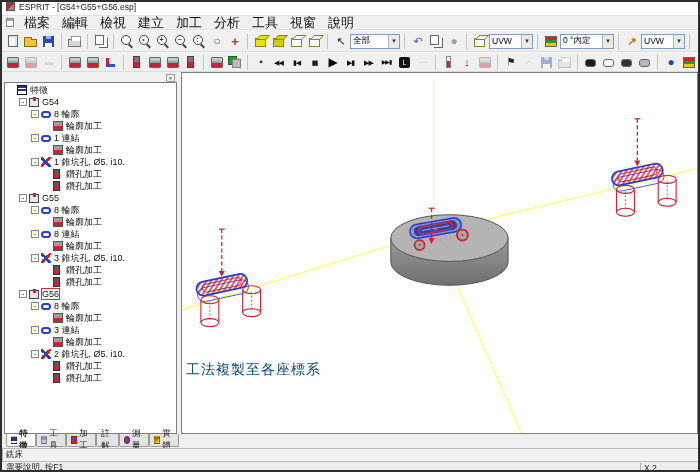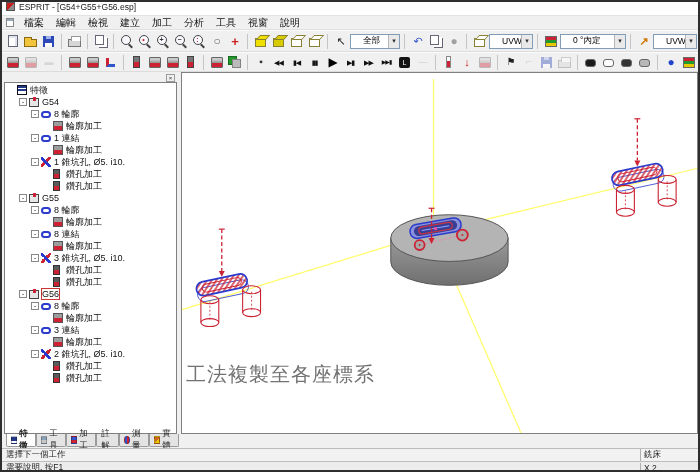--- a/index.html
+++ b/index.html
@@ -7,31 +7,31 @@
   .window { width:700px; height:472px; border:2px solid #2e2e2e; display:flex; flex-direction:column; background:#f0f0f0; overflow:hidden; }
 
   
   .titlebar { height:14px; background:#fff; display:flex; align-items:flex-start; padding:0 4px; gap:4px; border-bottom:1px solid #e2e2e2; flex:0 0 14px; }
   .app-icon { width:9px; height:9px; background:linear-gradient(135deg,#c81f1f 55%,#8d8d8d 55%); border:1px solid #555; }
   .titlebar .title { font-size:8.5px; color:#222; }
 
   
   .menubar { height:14px; background:#f0f0f0; display:flex; align-items:center; padding:0 3px; gap:0; flex:0 0 14px; border-bottom:1px solid #e0e0e0; }
   .doc-icon { width:8px; height:9px; background:#fff; border:1px solid #888; margin:0 4px 0 1px; box-shadow:inset 0 2px 0 #9ab; }
-  .menu-item { font-size:10px; color:#111; padding:1px 6px; cursor:default; }
+  .menu-item { font-size:13px; color:#111; padding:1px 6px; cursor:default; }
 
   
   .toolbar { display:flex; align-items:center; background:#f0f0f0; padding:0 2px; gap:1px; white-space:nowrap; overflow:hidden; border-top:1px solid #fbfbfb; border-bottom:1px solid #dcdcdc; }
   .tb1 { flex:0 0 22px; height:22px; }
   .tb2 { flex:0 0 20px; height:20px; }
   .tb-btn { width:17px; height:16px; display:inline-flex; align-items:center; justify-content:center; border:1px solid transparent; border-radius:2px; flex:0 0 auto; }
   .tb-btn.disabled { opacity:.4; }
   .tb-sep { width:1px; height:15px; background:#c4c4c4; margin:0 3px; flex:0 0 1px; }
   .tb-combo { height:15px; background:#fff; border:1px solid #7f9db9; display:inline-flex; align-items:center; font-size:8.5px; flex:0 0 auto; overflow:hidden; }
-  .tb-combo-val { flex:1; padding:0 12px; overflow:hidden; white-space:nowrap; }
+  .tb-combo-val { flex:1; padding:0 2px; overflow:hidden; white-space:nowrap; }
   .tb-combo-arrow { width:11px; height:100%; background:#e9e9e9; border-left:1px solid #b5b5b5; font-size:7px; display:flex; align-items:center; justify-content:center; color:#333; }
 
   .ic { font-style:normal; line-height:1; display:inline-block; }
   .ic-glyph { letter-spacing:-1px; }
   .ic-page { width:10px; height:12px; background:#fff; border:1px solid #667; box-shadow:inset -2px 2px 0 #dde4ee; }
   .ic-folder { width:13px; height:8px; background:#f2c43c; border:1px solid #8a6a10; position:relative; margin-top:3px; }
   .ic-folder::before { content:""; position:absolute; top:-3px; left:-1px; width:6px; height:2px; background:#f2c43c; border:1px solid #8a6a10; border-bottom:none; }
   .ic-floppy { width:11px; height:11px; background:#2d49b8; position:relative; }
   .ic-floppy::before { content:""; position:absolute; left:2px; bottom:0; width:7px; height:4px; background:#fff; }
   .ic-floppy::after { content:""; position:absolute; left:3px; top:0; width:5px; height:3px; background:#9fb0e8; }
@@ -71,21 +71,21 @@
   .ti-wcs::after { content:""; position:absolute; top:-2px; left:3px; width:3px; height:4px; background:#cc2233; }
   .ti-chain { width:11px; height:7px; border:2px solid #2a3acc; border-radius:5px; background:#fff; margin-top:1px; }
   .ti-contour-op { background:linear-gradient(180deg,#9c9c9c 55%,#cc2233 55%); border:1px solid #555; }
   .ti-holes { background:linear-gradient(45deg,transparent 40%,#2a3acc 40%,#2a3acc 60%,transparent 60%),linear-gradient(-45deg,transparent 40%,#cc2233 40%,#cc2233 60%,transparent 60%); }
   .ti-drill-op { width:7px; flex-basis:7px; background:linear-gradient(180deg,#5a5a5a 50%,#cc2233 50%); border:1px solid #333; margin-right:6px; }
   .sel-label { outline:1px solid #cc3333; }
 
   .splitter { flex:0 0 4px; background:#f0f0f0; }
   .viewport { flex:1; background:#fff; border:1px solid #808080; position:relative; overflow:hidden; }
   .viewport svg { display:block; width:100%; height:100%; }
-  .vp-note { position:absolute; left:4px; top:288px; font-size:20px; color:#737373; letter-spacing:1px; }
+  .vp-note { position:absolute; left:4px; top:288px; font-size:14px; color:#0c4a6e; letter-spacing:1px; }
 
   
   .tabs-row { flex:0 0 14px; display:flex; background:#f0f0f0; align-items:flex-start; }
   .tabs-area { width:177px; display:flex; padding-left:4px; }
   .tab { height:13px; display:flex; align-items:center; gap:2px; padding:0 4px; font-size:8.5px; color:#222; border:1px solid #9a9a9a; border-top:none; background:#e4e4e4; border-radius:0 0 2px 2px; }
   .tab.active { background:#fff; font-weight:bold; }
   .tic { width:8px; height:8px; display:inline-block; border:1px solid rgba(0,0,0,.25); }
   .tic-features { background:linear-gradient(180deg,#223a88 60%,#fff 60%); }
   .tic-tools { background:linear-gradient(180deg,#88a0b8 50%,#c8c8c8 50%); }
   .tic-operations { background:linear-gradient(180deg,#3355cc 55%,#cc2233 55%); }
@@ -207,21 +207,21 @@
         <i class="ic ic-cubew"></i>
       </span>
       <span class="tb-combo" style="width: 44px;">
         <span class="tb-combo-val">UVW</span>
         <span class="tb-combo-arrow">▾</span>
       </span>
       <span class="tb-sep"></span>
       <span class="tb-btn">
         <i class="ic ic-stack"></i>
       </span>
-      <span class="tb-combo" style="width: 66px;">
+      <span class="tb-combo" style="width: 54px;">
         <span class="tb-combo-val">0 °內定</span>
         <span class="tb-combo-arrow">▾</span>
       </span>
       <span class="tb-sep"></span>
       <span class="tb-btn">
         <i class="ic ic-glyph" style="--c: #d07800; color: rgb(208, 120, 0); font-size: 11px; font-weight: bold;">↗</i>
       </span>
       <span class="tb-combo" style="width: 44px;">
         <span class="tb-combo-val">UVW</span>
         <span class="tb-combo-arrow">▾</span>
@@ -577,21 +577,20 @@
         </div>
         <div class="tab">
           <span class="tic tic-solids"></span>
           <span class="tab-label">實體</span>
         </div>
       </div>
     <div style="flex:1"></div>
   </div>
 
   <div class="prompt-bar">
-    <span class="bar-text">選擇下一個工作</span>
     <span class="bar-right">銑床</span>
   </div>
   <div class="status-bar">
     <span class="bar-text">需要說明, 按F1</span>
     <span class="bar-right">X 2</span>
   </div>
 
 </div>
 
 </body></html>

